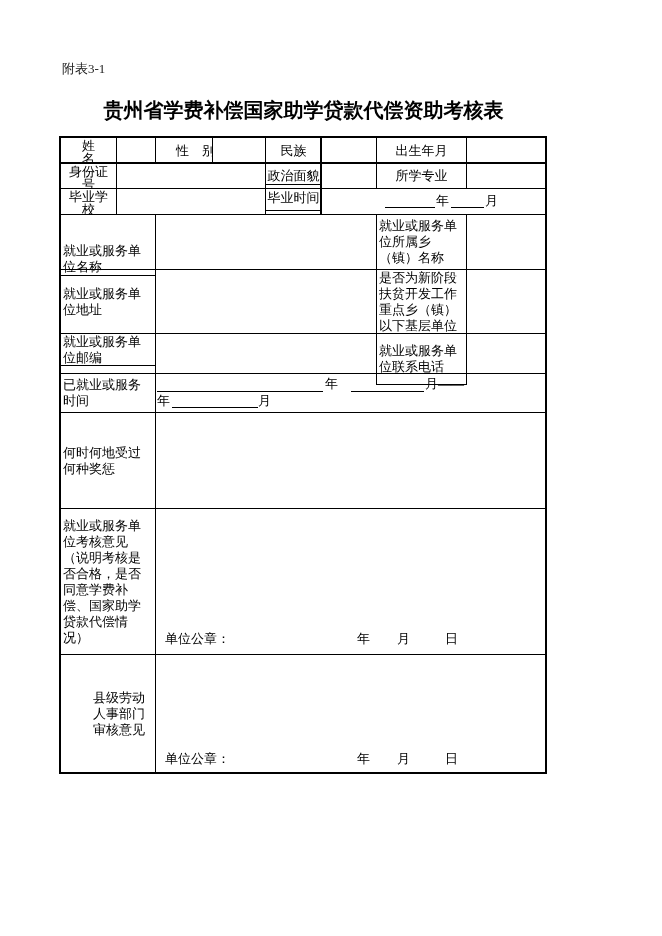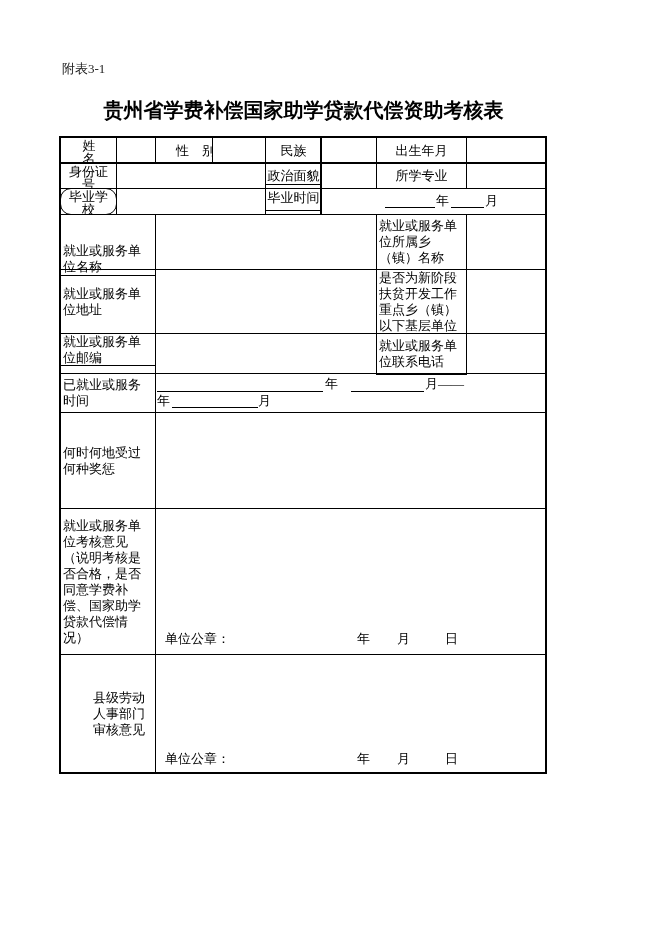--- a/index.html
+++ b/index.html
@@ -27,21 +27,21 @@
 </style>
 </head>
 <body>
 
 <div class="annex">附表3-1</div>
 <div class="title">贵州省学费补偿国家助学贷款代偿资助考核表</div>
 
 <div>
 
   <div class="cell narrow" style="left:60px;top:137px;width:57px;height:27px;">
-    <span style="width:14px;text-align:right;">姓名</span>
+    <span style="width:14px;">姓名</span>
   </div>
   <div class="cell field" style="left:116px;top:137px;width:40px;height:27px;"></div>
   <div class="cell vcenter" style="left:155px;top:137px;width:58px;height:27px;padding-left:20px;">
     <span class="pre">性    别</span>
   </div>
   <div class="cell field" style="left:212px;top:137px;width:54px;height:27px;"></div>
   <div class="cell center" style="left:265px;top:137px;width:57px;height:27px;">
     <span>民族</span>
   </div>
   <div class="cell field" style="left:321px;top:137px;width:56px;height:27px;"></div>
@@ -56,21 +56,21 @@
   <div class="cell field" style="left:116px;top:163px;width:150px;height:26px;"></div>
   <div class="cell center" style="left:265px;top:163px;width:57px;height:26px;">
     <span>政治面貌</span>
   </div>
   <div class="cell field" style="left:321px;top:163px;width:56px;height:26px;"></div>
   <div class="cell center" style="left:376px;top:163px;width:91px;height:26px;">
     <span>所学专业</span>
   </div>
   <div class="cell field" style="left:466px;top:163px;width:81px;height:26px;"></div>
 
-  <div class="cell narrow" style="left:60px;top:188px;width:57px;height:27px;border-radius:11px;">
+  <div class="cell narrow" style="left:60px;top:188px;width:57px;height:27px;">
     <span style="width:42px;">毕业学校</span>
   </div>
   <div class="cell field" style="left:116px;top:188px;width:150px;height:27px;"></div>
   <div class="cell center" style="left:265px;top:184px;width:57px;height:27px;">
     <span>毕业时间</span>
   </div>
   <div class="cell field" style="left:321px;top:188px;width:226px;height:27px;"></div>
   <div class="uline" style="left:385px;top:207px;width:50px;"></div>
   <div class="abs" style="left:436px;top:193px;">年</div>
   <div class="uline" style="left:451px;top:207px;width:33px;"></div>
@@ -91,21 +91,21 @@
   <div class="cell field" style="left:155px;top:269px;width:222px;height:65px;"></div>
   <div class="cell vcenter lbl rlbl" style="left:376px;top:269px;width:91px;height:65px;">
     <span>是否为新阶段扶贫开发工作重点乡（镇）以下基层单位</span>
   </div>
   <div class="cell field" style="left:466px;top:269px;width:81px;height:65px;"></div>
 
   <div class="cell vcenter lbl" style="left:60px;top:333px;width:96px;height:33px;">
     <span>就业或服务单位邮编</span>
   </div>
   <div class="cell field" style="left:155px;top:333px;width:222px;height:41px;"></div>
-  <div class="cell vcenter lbl rlbl" style="left:376px;top:333px;width:91px;height:42px;">
+  <div class="cell vcenter lbl rlbl" style="left:376px;top:333px;width:91px;height:52px;">
     <span>就业或服务单位联系电话</span>
   </div>
   <div class="cell field" style="left:466px;top:333px;width:81px;height:41px;"></div>
 
   <div class="cell vcenter lbl" style="left:60px;top:373px;width:96px;height:40px;">
     <span>已就业或服务时间</span>
   </div>
   <div class="cell field" style="left:155px;top:373px;width:392px;height:40px;"></div>
   <div class="uline" style="left:157px;top:391px;width:166px;"></div>
   <div class="abs" style="left:325px;top:376px;">年</div>

